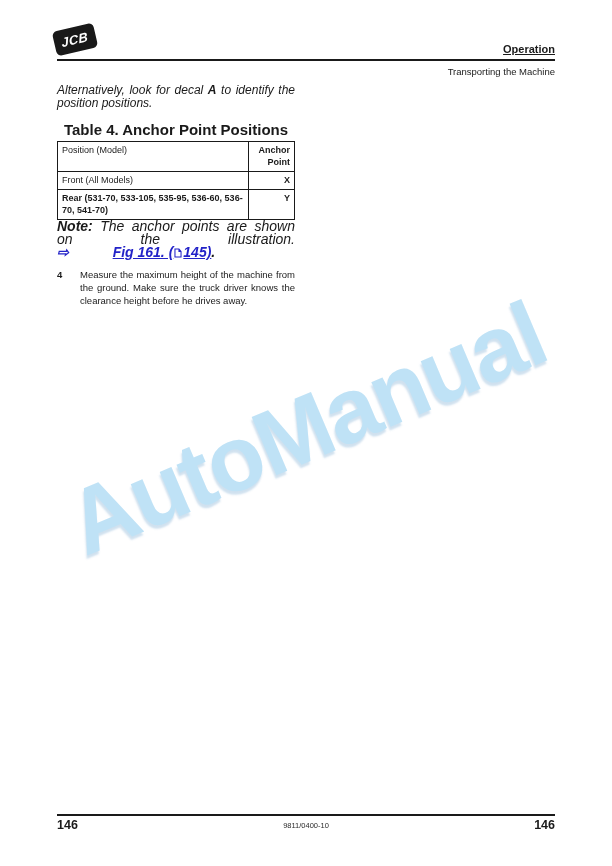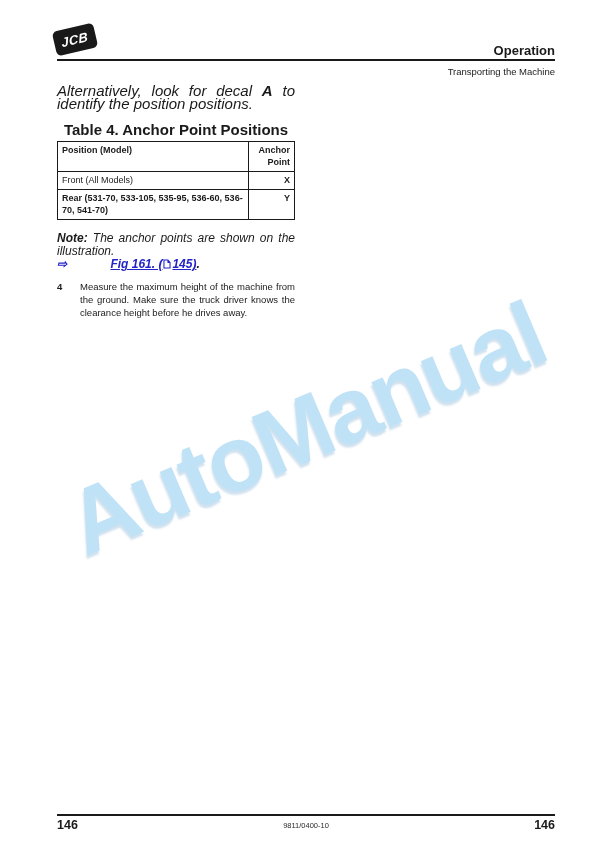--- a/index.html
+++ b/index.html
@@ -17,40 +17,40 @@
     background:#191919;border-radius:5px;
     transform:rotate(-13deg);
     display:flex;align-items:center;justify-content:center;
     z-index:2;
   }
   .logo span{
     color:#ffffff;font-weight:bold;font-style:italic;
     font-size:13px;letter-spacing:.5px;transform:skewX(-6deg);
   }
   .header-rule{position:absolute;left:57px;right:57px;top:59px;height:2px;background:#1a1a1a;z-index:1;}
-  .section-title{position:absolute;right:57px;top:43px;font-size:13px;font-weight:bold;z-index:2;}
+  .section-title{position:absolute;right:57px;top:43px;font-size:11px;font-weight:bold;z-index:2;text-decoration:underline;}
   .subsection-title{position:absolute;right:57px;top:66px;font-size:9.5px;z-index:2;}
   
   .column{position:absolute;left:57px;top:84px;width:238px;z-index:2;}
-  .intro{font-style:italic;font-size:15px;line-height:13px;text-align:justify;margin:0;}
+  .intro{font-style:italic;font-size:12px;line-height:13px;text-align:justify;margin:0;}
   .intro b{font-style:italic;}
   .table-title{margin-top:11px;text-align:center;font-weight:bold;font-size:15px;}
   table.anchor-table{
     margin-top:3px;border-collapse:collapse;width:100%;
     font-size:9px;line-height:12px;table-layout:fixed;
   }
   .anchor-table th,.anchor-table td{
     border:1.2px solid #1a1a1a;padding:2px 4px 3px 4px;
     vertical-align:top;text-align:left;
   }
-  .anchor-table th{font-weight:bold;}
+  .anchor-table th{font-weight:normal;}
   .anchor-table .col-anchor{width:42px;text-align:right;font-weight:bold;}
   .anchor-table tr.tall td{height:24px;font-weight:bold;}
   
-  .note{margin-top:12px;font-size:12px;line-height:13px;font-style:italic;}
+  .note{font-size:14px;line-height:13px;font-style:italic;}
   .note-line{text-align:justify;text-align-last:justify;}
   .note-label{font-weight:bold;}
   .link-line{font-weight:bold;}
   .fig-link{text-decoration:underline;cursor:pointer;padding-left:40px;}
   .fig-link,.link-arrow{font-weight:bold;}
   .page-icon-svg{vertical-align:-1px;margin:0 1px;}
   .link-period{color:#1a1a1a;text-decoration:none;}
   
   .step{margin-top:9px;display:flex;font-size:9.5px;line-height:13px;}
   .step-num{font-weight:bold;width:23px;flex:0 0 23px;}

